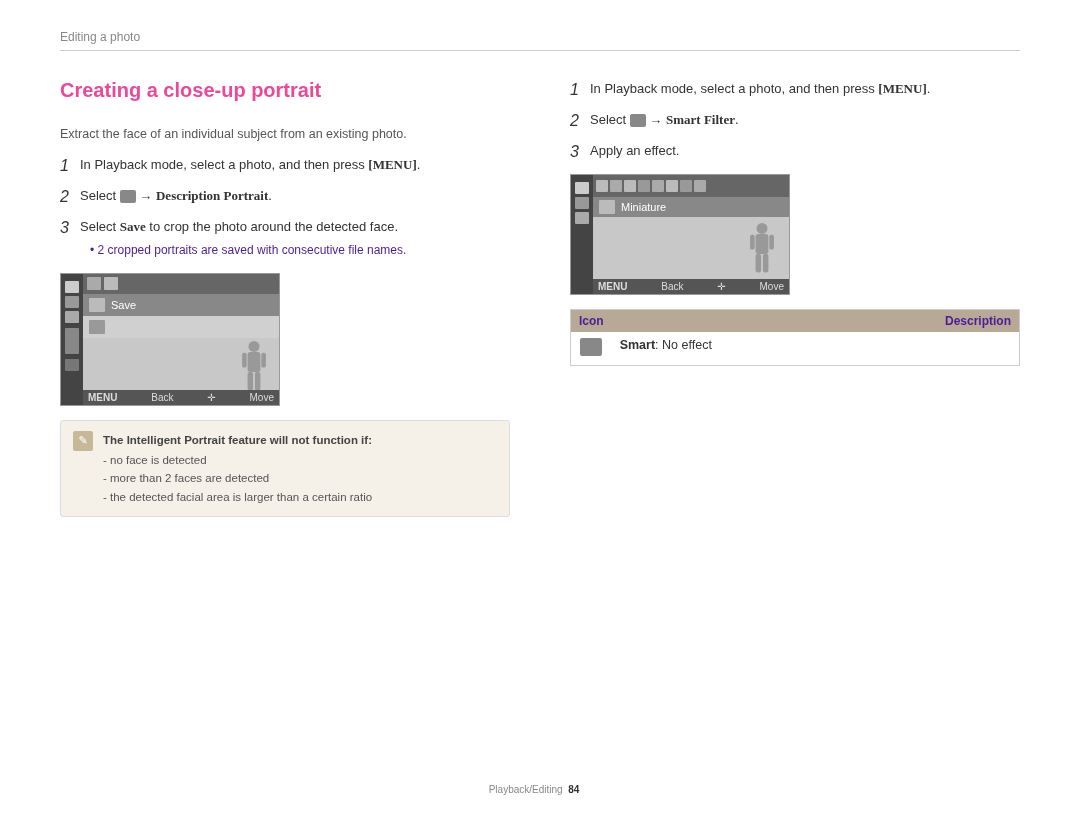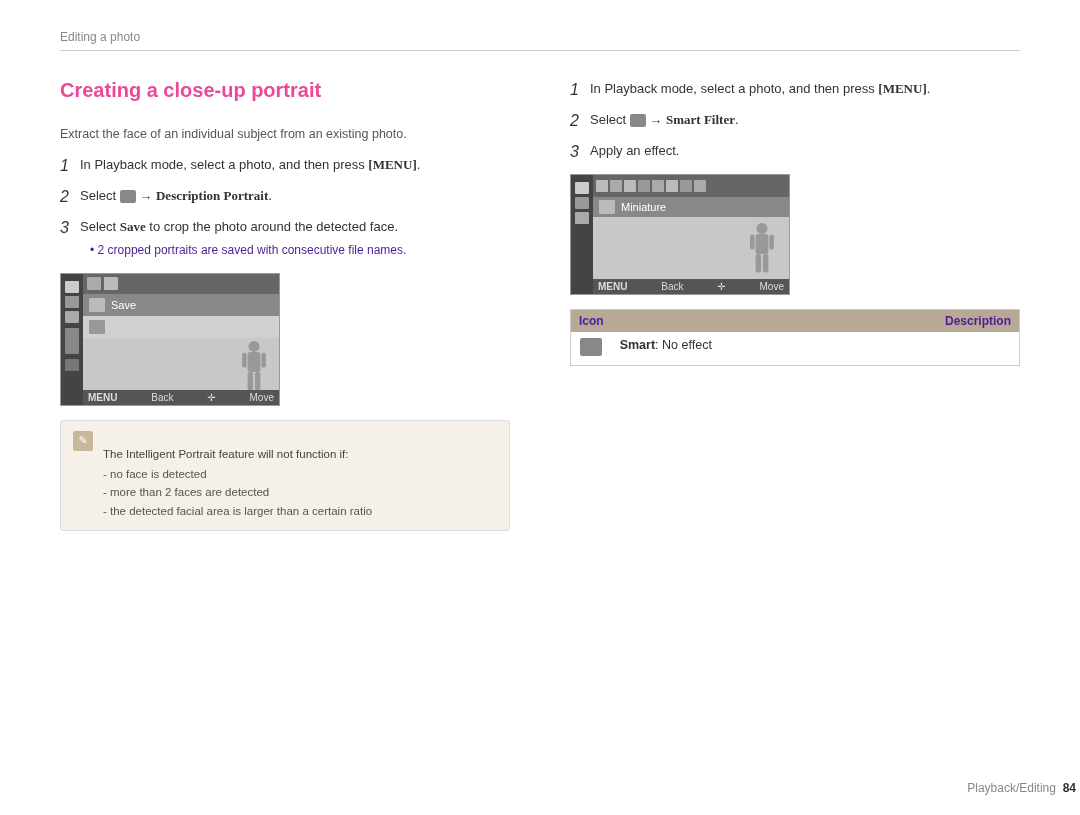--- a/index.html
+++ b/index.html
@@ -143,24 +143,23 @@
       color: #fff;
     }
 
     .note-text {
       font-size: 11.5px;
       color: #555;
       line-height: 1.6;
     }
 
     .note-title {
-      font-weight: normal;
+      font-weight: bold;
       margin-bottom: 2px;
       color: #444;
-      margin-top: 14px;
     }
 
     
     .effect-table {
       border: 1px solid #ccc;
       width: 100%;
       margin-top: 14px;
       border-collapse: collapse;
     }
 
@@ -186,23 +185,23 @@
 
     .icon-cell {
       width: 36px;
       text-align: center;
     }
 
     .page-footer {
       position: absolute;
       bottom: 20px;
       left: 0;
-      right: 4px;
-      text-align: right;
-      font-size: 12px;
+      right: 12px;
+      text-align: center;
+      font-size: 10px;
       color: #888;
     }
 
     .page-footer b {
       color: #333;
       font-weight: bold;
     }
 
     
     .person-svg {

